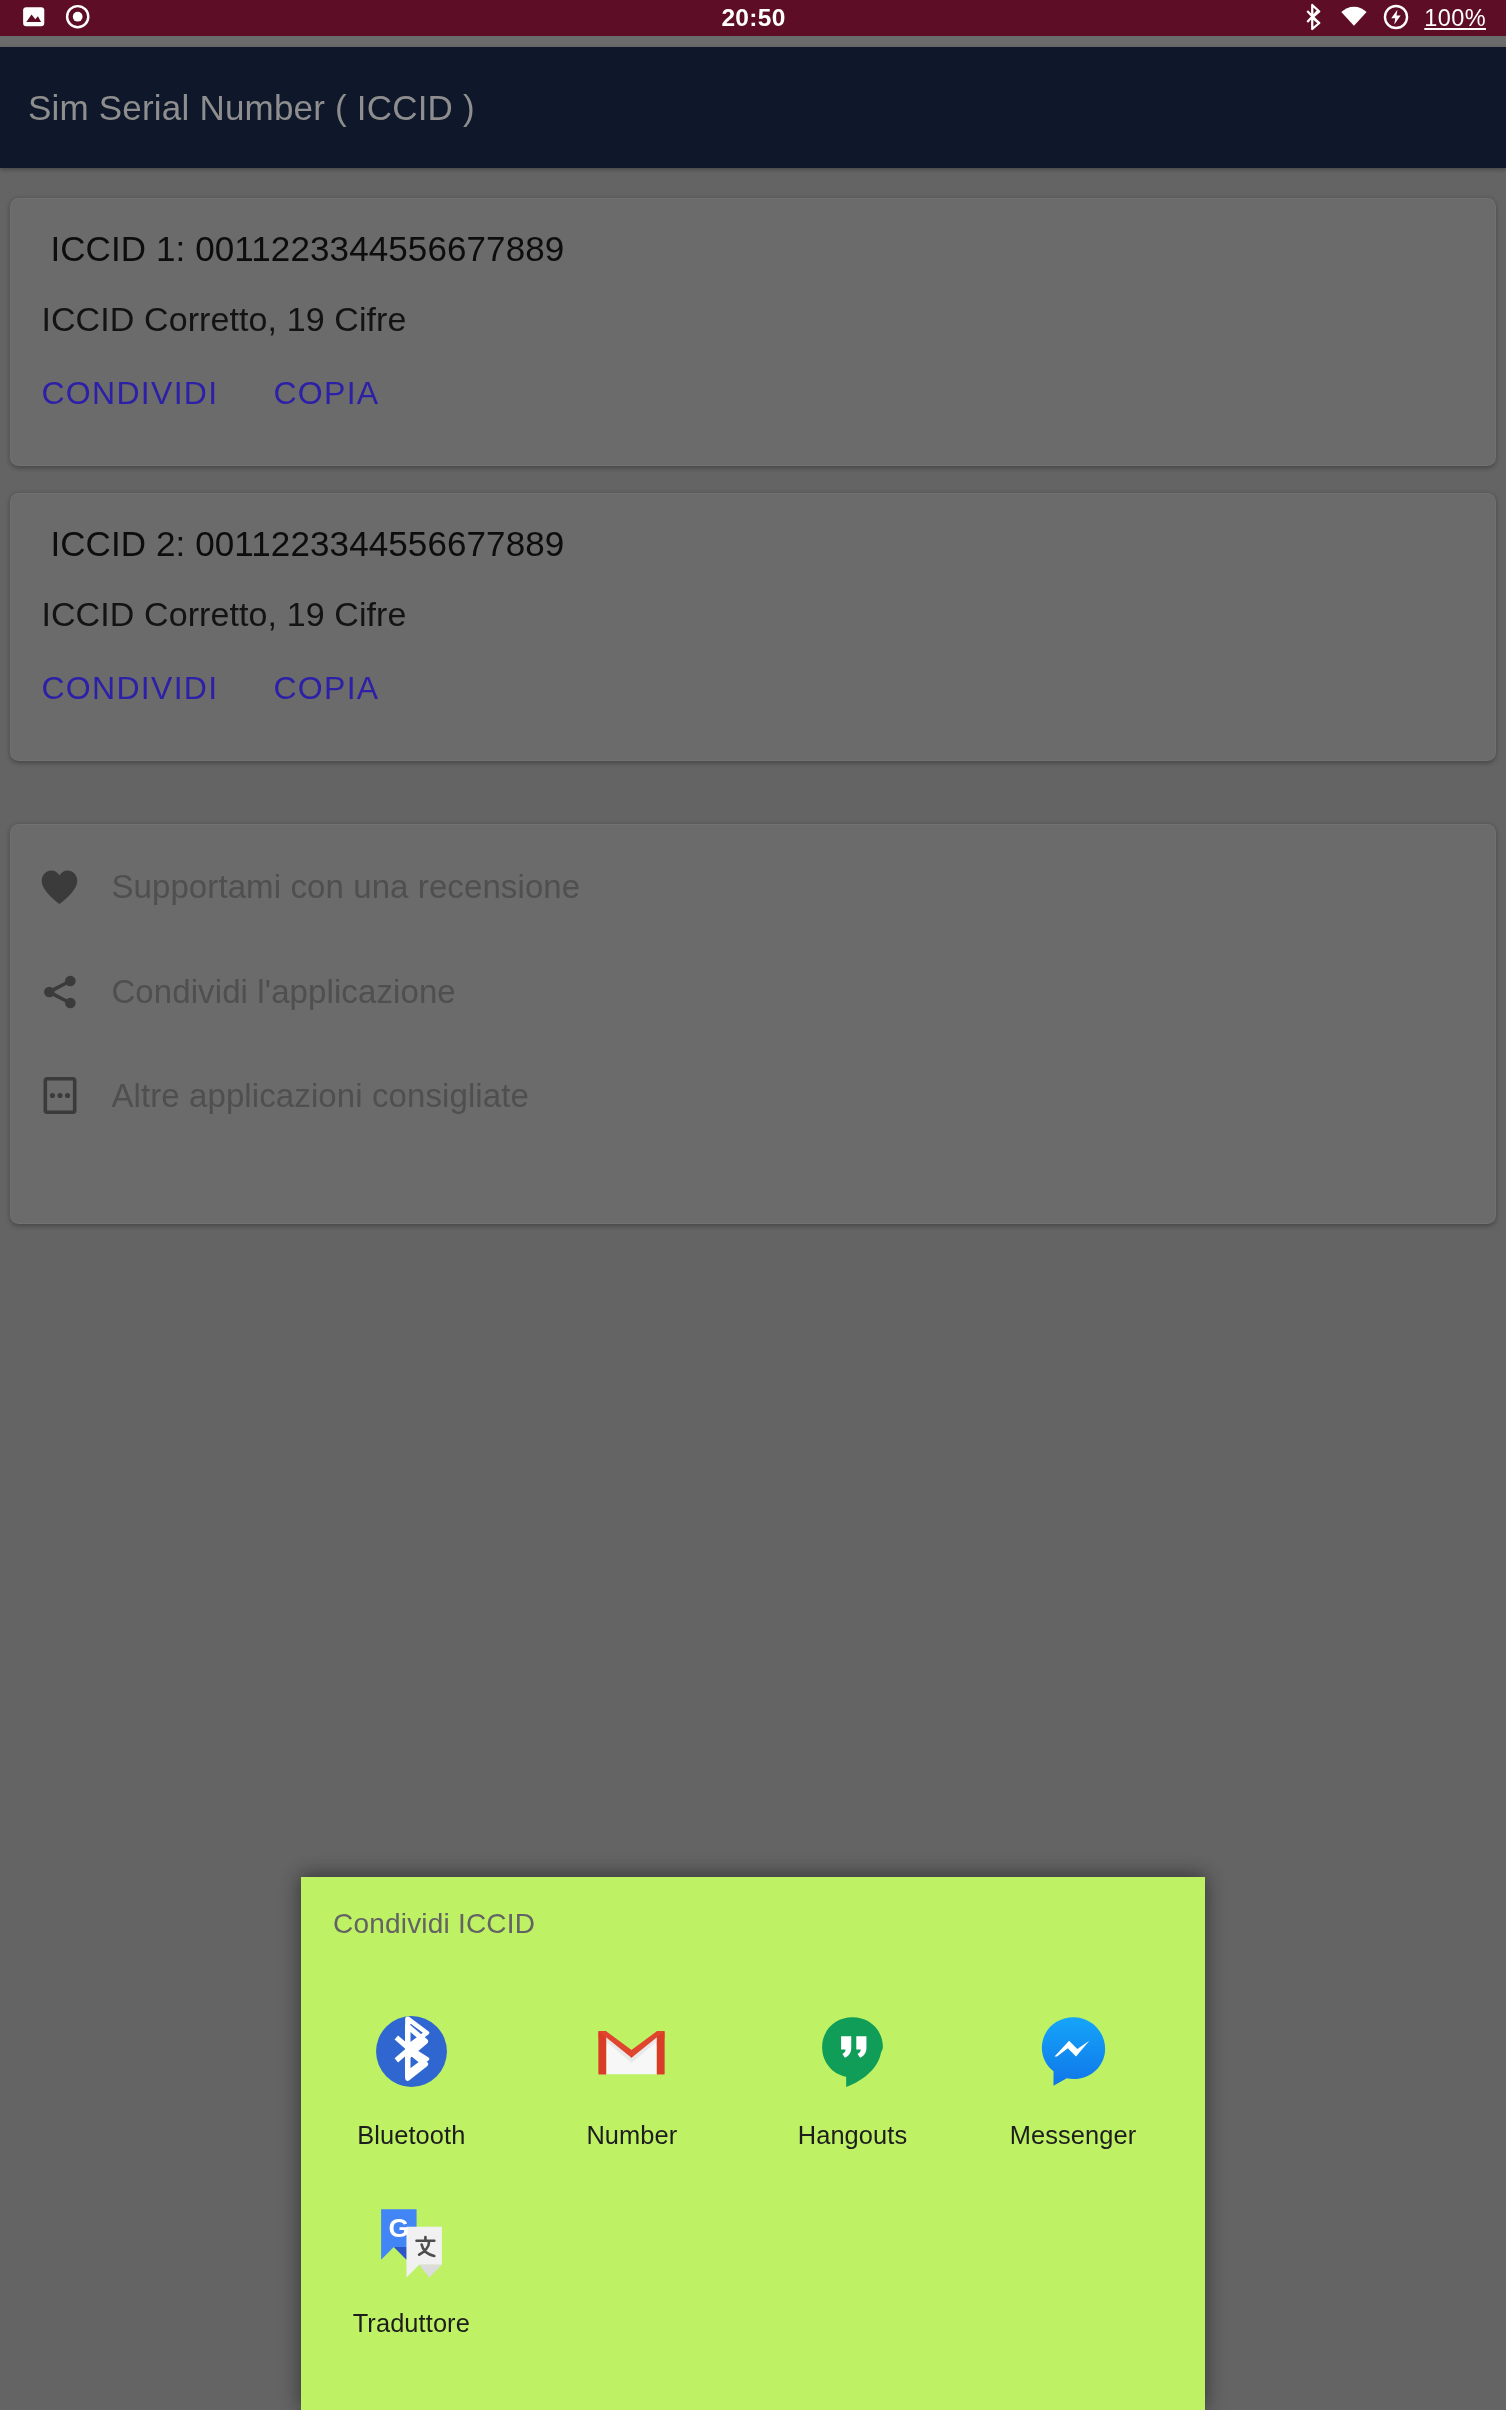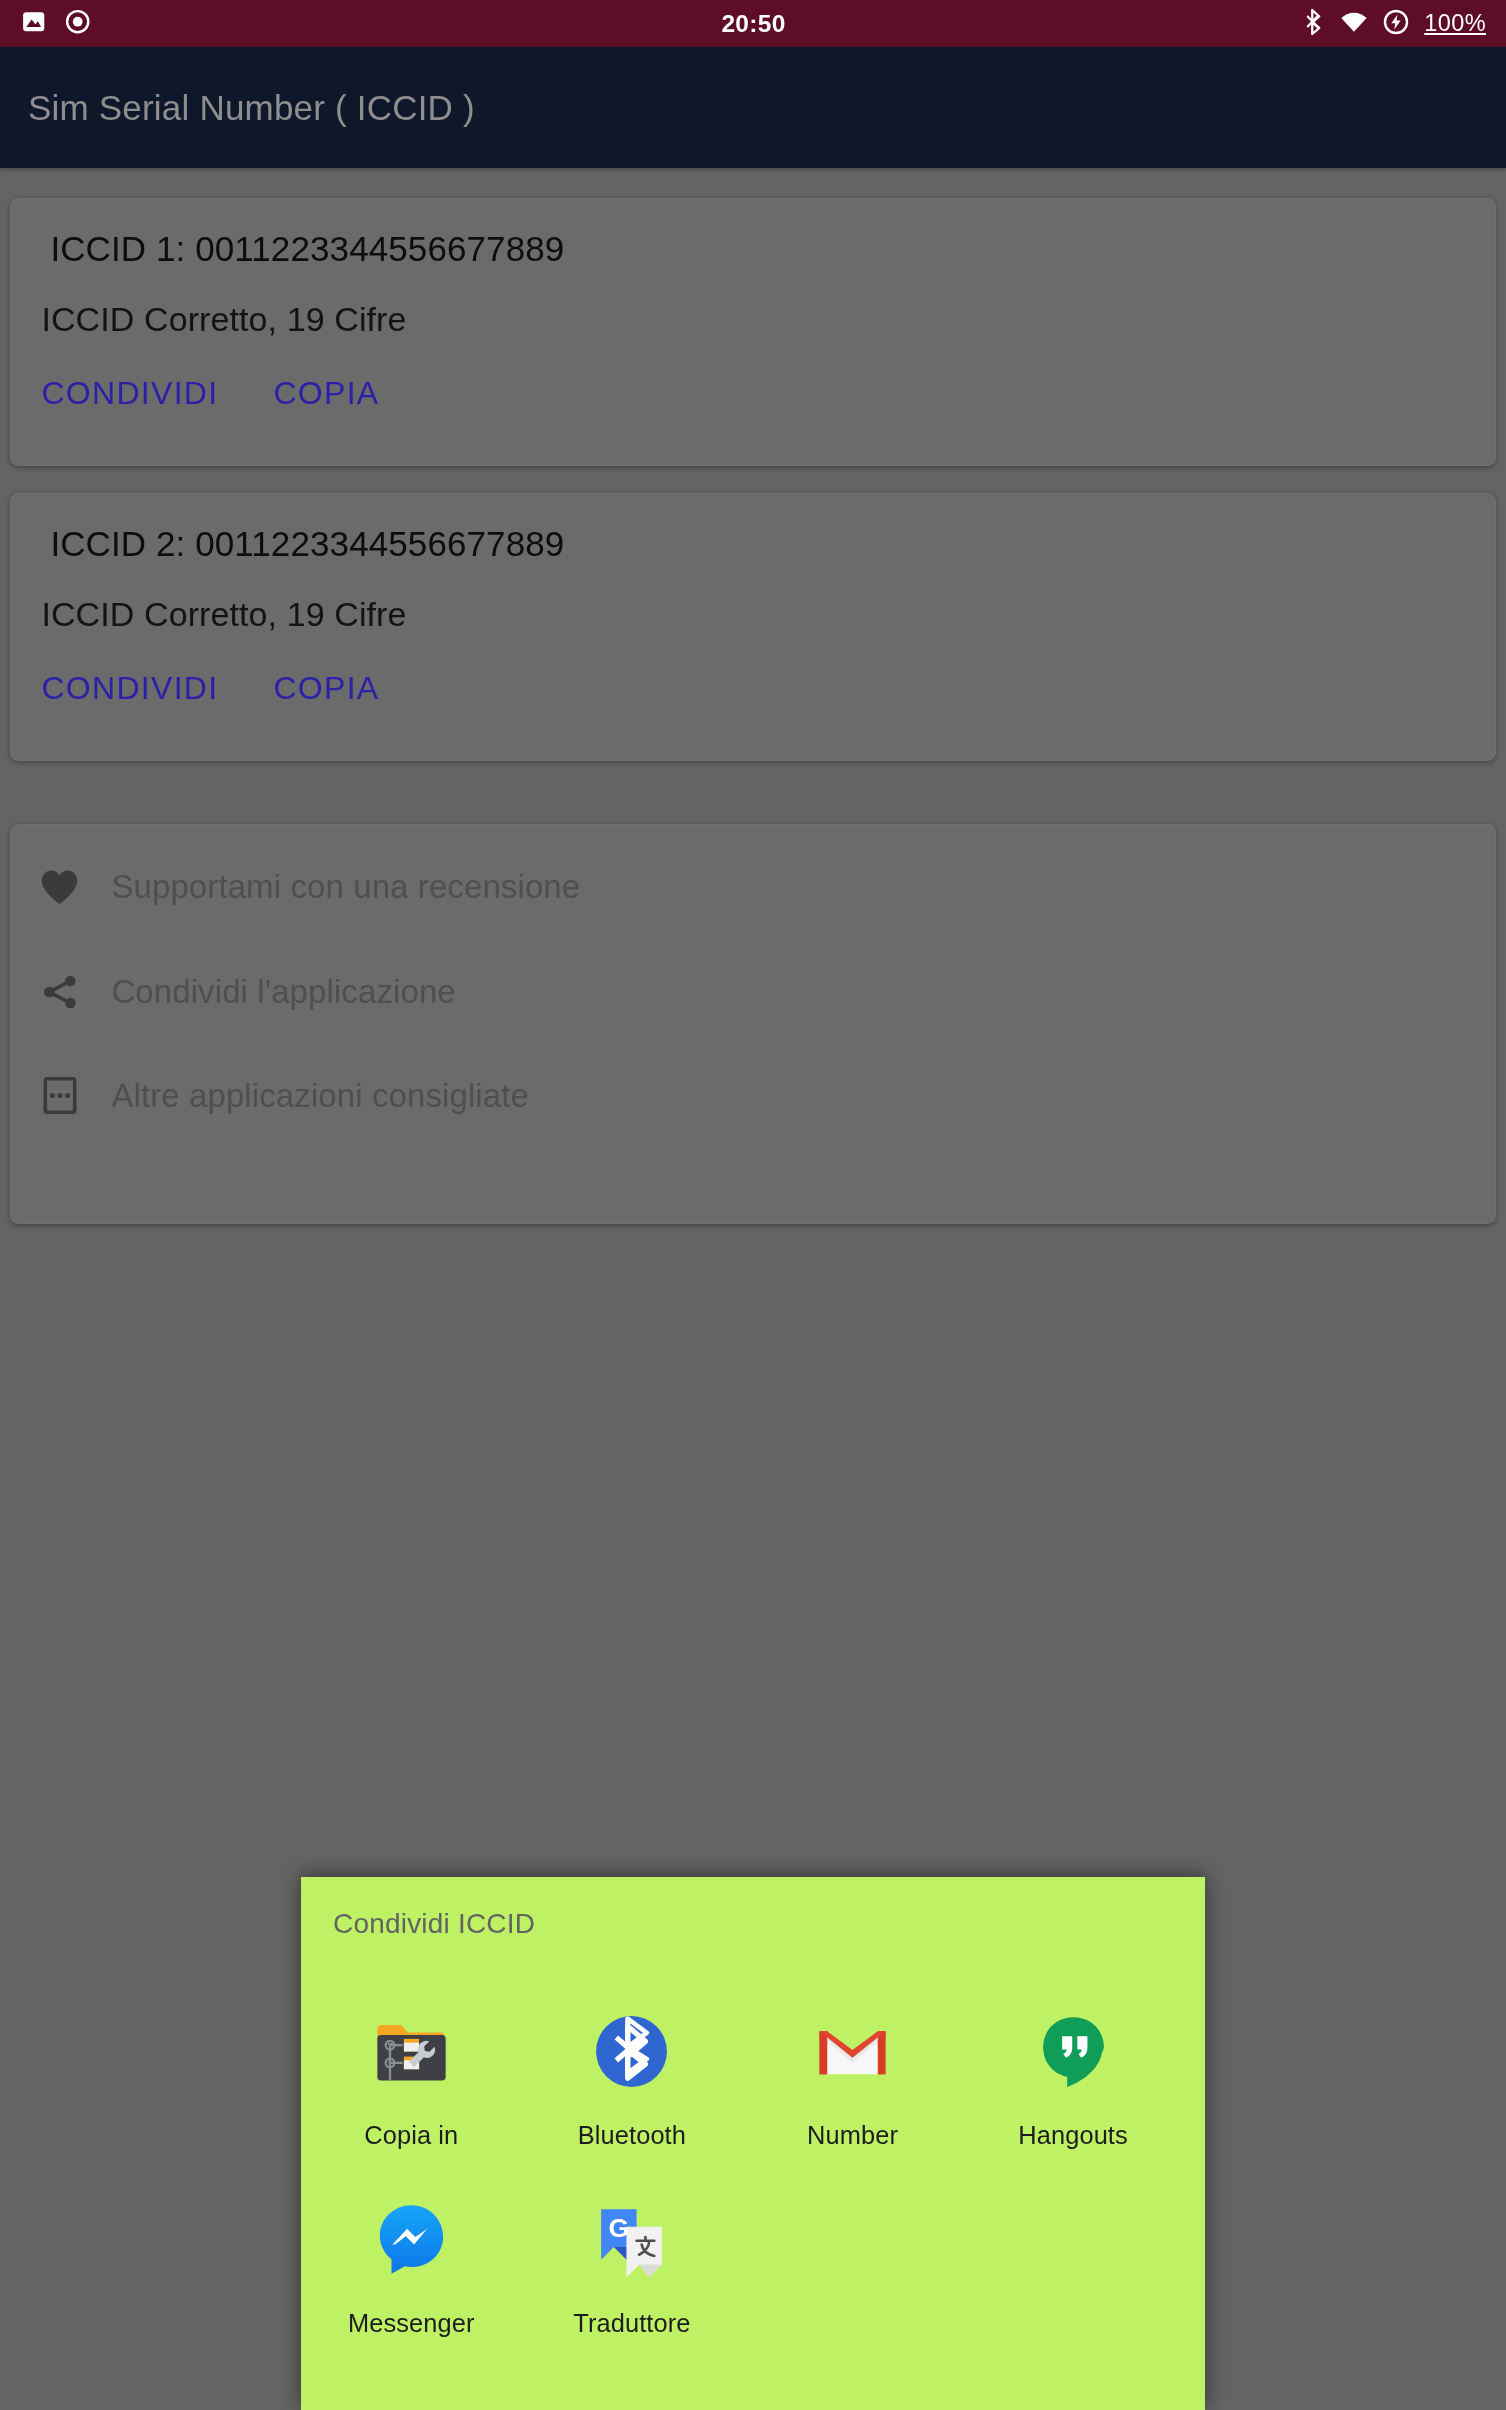--- a/index.html
+++ b/index.html
@@ -16,21 +16,21 @@
     overflow: hidden;
     font-family: "Liberation Sans", sans-serif;
     background: #6b6b6b;
   }
 
   
   #status-bar {
     position: absolute;
     left: 0; top: 0;
     width: 1507px;
-    height: 47px;
+    height: 36px;
     background: #5d0e26;
     display: flex;
     align-items: center;
     padding: 0 21px;
     z-index: 5;
   }
   .sb-left {
     display: flex;
     align-items: center;
     gap: 19px;
@@ -322,38 +322,20 @@
       </div>
 
     </div>
   </div>
 
   <div id="share-dialog">
     <div id="share-title">Condividi ICCID</div>
 
     <div id="share-grid">
 
-      <div class="share-item">
-        <div class="share-icon-wrap">
-          <svg width="81" height="81" viewBox="0 0 64 64">
-            <path d="M5 14 a3 3 0 0 1 3-3 h16 l5 6 h26 a3 3 0 0 1 3 3 v6 H5 Z" fill="#f5a623"></path>
-            <rect x="5" y="19" width="54" height="36" rx="3" fill="#3e4045"></rect>
-            <rect x="26" y="22" width="12" height="10" fill="#f5a623"></rect>
-            <rect x="26" y="25" width="12" height="7" fill="#f0f0f0"></rect>
-            <rect x="26" y="36" width="12" height="10" fill="#f5a623"></rect>
-            <rect x="26" y="39" width="12" height="7" fill="#f0f0f0"></rect>
-            <path d="M15 27 h10 M15 41 h10 M15 27 v28" stroke="#8a8d92" stroke-width="1.8" fill="none"></path>
-            <circle cx="15" cy="27" r="3.4" fill="none" stroke="#8a8d92" stroke-width="1.8"></circle>
-            <circle cx="15" cy="41" r="3.4" fill="none" stroke="#8a8d92" stroke-width="1.8"></circle>
-            <path d="M15 26 h2 M14 25 v2 M14 41 h3" stroke="#8a8d92" stroke-width="1.4"></path>
-            <path d="M46 24 a6.5 6.5 0 0 0 -8.4 8.4 L30 40 l4.2 4.2 l7.6 -7.6 a6.5 6.5 0 0 0 8.4 -8.4 l-4 4 l-3.6 -0.6 l-0.6 -3.6 Z" fill="#c9ccd1"></path>
-          </svg>
-        </div>
-        <div class="share-label">Copia in</div>
-      </div>
 
       <div class="share-item">
         <div class="share-icon-wrap">
           <svg width="81" height="81" viewBox="0 0 64 64">
             <circle cx="32" cy="32" r="28" fill="#2f66d0"></circle>
             <path d="M29 14 L44 27 L29 40 L29 14 Z M29 40 L44 51 L29 64 Z" fill="none" stroke="#ffffff" stroke-width="4" stroke-linejoin="round" transform="translate(0,-6) scale(1,0.86)"></path>
             <path d="M29 12 L43 24 L29 36 Z" fill="none" stroke="#ffffff" stroke-width="4.2" stroke-linejoin="round"></path>
             <path d="M29 36 L43 47 L29 58 Z" fill="none" stroke="#ffffff" stroke-width="4.2" stroke-linejoin="round" transform="translate(0,-5)"></path>
             <path d="M20 21 L41 39" stroke="#ffffff" stroke-width="4.2"></path>
             <path d="M20 39 L41 21" stroke="#ffffff" stroke-width="4.2"></path>

